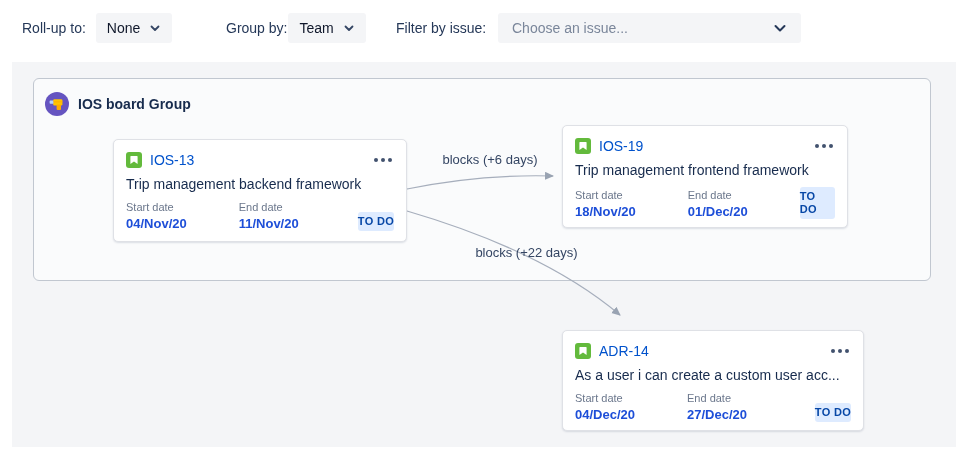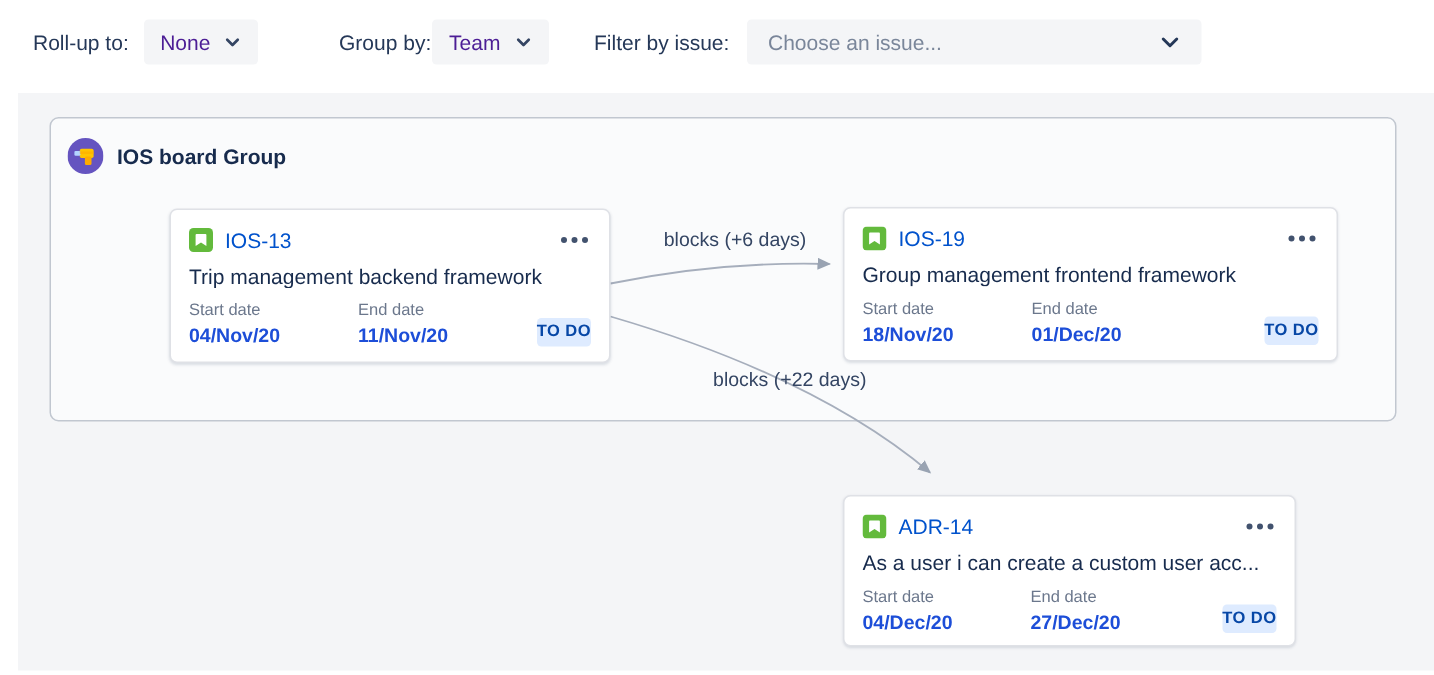--- a/index.html
+++ b/index.html
@@ -17,21 +17,21 @@
     position: absolute; top: 13px; height: 30px; line-height: 30px;
     font-size: 14px; color: #253858;
   }
   .lbl-rollup { left: 22px; text-align: right; }
   .lbl-groupby { left: 226px; text-align: right; }
   .lbl-filter { left: 396px; }
   .tb-btn {
     position: absolute; top: 13px; height: 30px;
     background: #f4f5f7; border: none; border-radius: 3px;
     display: flex; align-items: center; justify-content: center; gap: 9px;
-    font-size: 14px; color: #4c1d95; cursor: pointer;
+    font-size: 14px; color: #0f172a; cursor: pointer;
     font-family: "Liberation Sans", sans-serif;
   }
   .btn-rollup { left: 96px; width: 76px; }
   .btn-groupby { left: 288px; width: 78px; }
   .tb-select {
     position: absolute; top: 13px; left: 498px; width: 303px; height: 30px;
     background: #f4f5f7; border-radius: 3px;
     display: flex; align-items: center; cursor: pointer;
     padding: 0 36px 0 14px;
   }
@@ -67,21 +67,21 @@
   .link-label-2 { left: 442px; top: 183px; width: 145px; }
 
   
   .card {
     position: absolute; background: #ffffff;
     border: 1px solid #dfe1e6; border-radius: 5px;
     box-shadow: 0 1px 2px rgba(9, 30, 66, 0.13);
     padding: 12px 12px 11px 12px;
   }
   .card-1 { left: 101px; top: 77px;  width: 294px; height: 103px; }
-  .card-2 { left: 550px; top: 76px;  width: 330px; height: 103px; }
+  .card-2 { left: 550px; top: 63px;  width: 286px; height: 103px; }
   .card-3 { left: 550px; top: 268px; width: 302px; height: 101px; }
 
   .card-top { display: flex; align-items: center; gap: 8px; }
   .story-icon { width: 16px; height: 16px; flex: 0 0 16px; }
   .issue-key { font-size: 14px; font-weight: 500; color: #0052cc; text-decoration: none; cursor: pointer; }
   .dots {
     margin-left: auto; display: flex; gap: 3px; align-items: center;
     padding: 4px 2px; cursor: pointer;
   }
   .dots i { width: 4px; height: 4px; border-radius: 50%; background: #42526e; display: block; }
@@ -203,21 +203,21 @@
           <path d="M5 4 h6 a0.6 0.6 0 0 1 0.6 0.6 V12 L8 9.6 L4.4 12 V4.6 A0.6 0.6 0 0 1 5 4 z" fill="#ffffff"></path>
         </svg>
       </span>
       <a class="issue-key">IOS-19</a>
       <span class="dots">
           <i></i>
           <i></i>
           <i></i>
         </span>
     </div>
-    <div class="card-title">Group management frontend framework</div>
+    <div class="card-title">Trip management frontend framework</div>
     <div class="card-bottom">
       <div class="date-col">
         <div class="date-label">Start date</div>
         <div class="date-value">18/Nov/20</div>
       </div>
       <div class="date-col">
         <div class="date-label">End date</div>
         <div class="date-value">01/Dec/20</div>
       </div>
       <span class="badge">TO DO</span>

